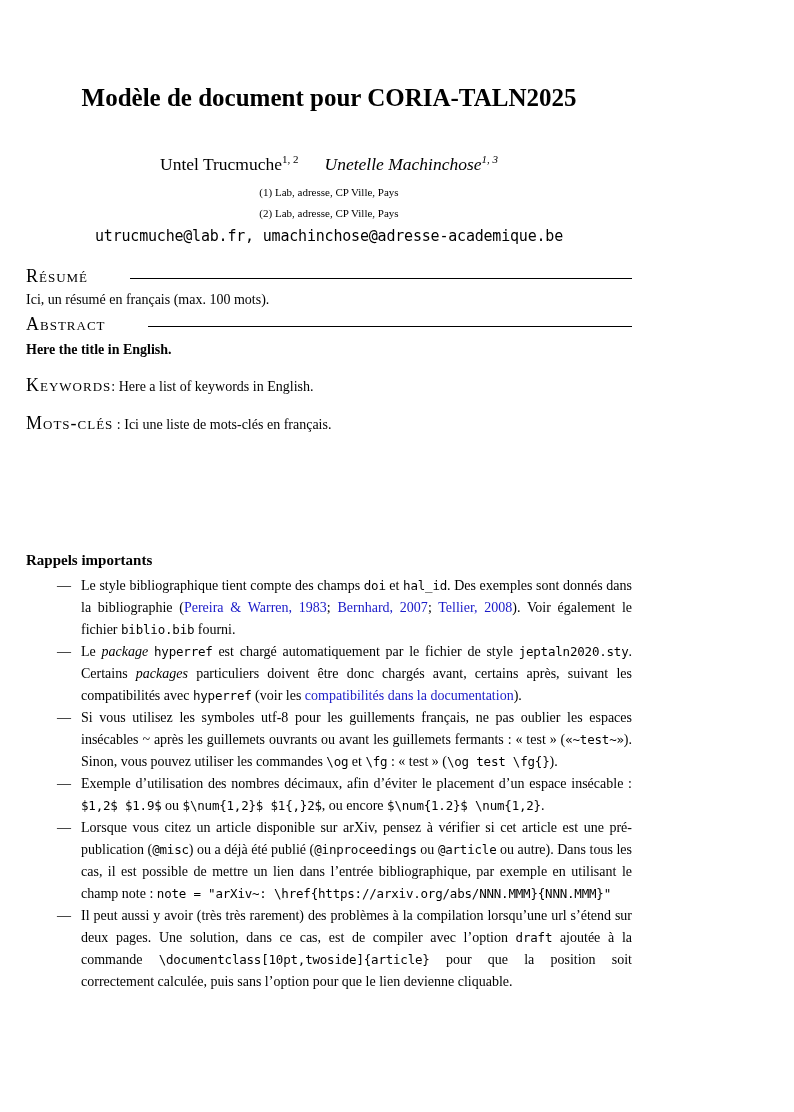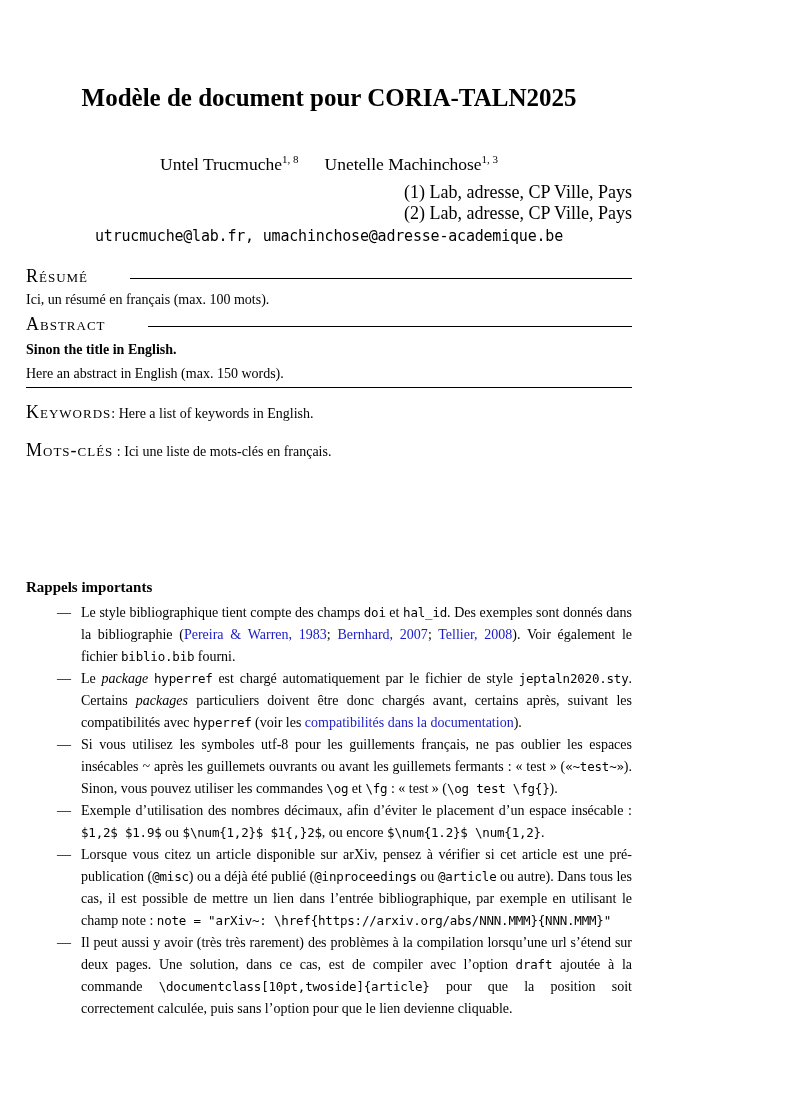--- a/index.html
+++ b/index.html
@@ -16,23 +16,23 @@
     color: #000000;
   }
   .title {
     font-size: 25px;
     font-weight: bold;
     text-align: center;
     margin: 0 0 40px 0;
     line-height: 1.2;
   }
   .authors { text-align: center; font-size: 17.5px; margin: 0 0 7px 0; }
-  .author + .author { margin-left: 26px; }
+  .author + .author { margin-left: 26px; font-style: italic; }
   .author sup { font-size: 11px; }
-  .affils { text-align: right; font-size: 18px; line-height: 21.5px; }
+  .affils { text-align: center; font-size: 11px; line-height: 21.5px; }
   .emails {
     text-align: center;
     font-family: "DejaVu Sans Mono", "Liberation Mono", monospace;
     font-size: 15px;
     letter-spacing: -0.2px;
     margin-top: 2px;
   }
   .sect-head { display: flex; align-items: center; gap: 28px; }
   .sect-head.resume { margin-top: 20px; }
   .sect-head.abstract { margin-top: 2px; }
@@ -83,42 +83,41 @@
   .seg-cite, .seg-link { color: var(--link, #1a1ac8); }
 </style>
 </head>
 <body>
 
 <div class="page">
 
   <h1 class="title">Modèle de document pour CORIA-TALN2025</h1>
 
   <div class="authors">
-    <span class="author"><span>Untel Trucmuche</span><sup>1, 8</sup></span><span class="author"><span>Unetelle Machinchose</span><sup>1, 3</sup></span>
+    <span class="author"><span>Untel Trucmuche</span><sup>1, 2</sup></span><span class="author"><span>Unetelle Machinchose</span><sup>1, 3</sup></span>
   </div>
 
   <div class="affils">
     <div>(1) Lab, adresse, CP Ville, Pays</div>
     <div>(2) Lab, adresse, CP Ville, Pays</div>
   </div>
 
   <div class="emails">utrucmuche@lab.fr, umachinchose@adresse-academique.be</div>
 
   <div class="sect-head resume">
     <span class="sc-label">Résumé</span>
     <span class="head-rule"></span>
   </div>
   <p class="body-text">Ici, un résumé en français (max. 100 mots).</p>
 
   <div class="sect-head abstract">
     <span class="sc-label">Abstract</span>
     <span class="head-rule"></span>
   </div>
-  <p class="abstract-title">Sinon the title in English.</p>
-  <p class="abstract-text">Here an abstract in English (max. 150 words).</p>
+  <p class="abstract-title">Here the title in English.</p>
 
   <p class="kw-line"><span class="sc-label">Keywords</span><span class="kw-text">: Here a list of keywords in English.</span></p>
 
   <p class="kw-line"><span class="sc-label">Mots-clés</span><span class="kw-text">&nbsp;: Ici une liste de mots-clés en français.</span></p>
 
   <h2 class="rappels-head">Rappels importants</h2>
 
   <div class="rappels-list">
     <div class="item"><span class="dash">—</span><span class="item-text"><span>Le style bibliographique tient compte des champs </span><span class="seg-code">doi</span><span> et </span><span class="seg-code">hal_id</span><span>. Des exemples sont donnés dans la bibliographie (</span><span class="seg-cite">Pereira &amp; Warren, 1983</span><span>; </span><span class="seg-cite">Bernhard, 2007</span><span>; </span><span class="seg-cite">Tellier, 2008</span><span>). Voir également le fichier </span><span class="seg-code">biblio.bib</span><span> fourni.</span></span></div>
     <div class="item"><span class="dash">—</span><span class="item-text"><span>Le </span><span class="seg-i">package</span><span> </span><span class="seg-code">hyperref</span><span> est chargé automatiquement par le fichier de style </span><span class="seg-code">jeptaln2020.sty</span><span>. Certains </span><span class="seg-i">packages</span><span> particuliers doivent être donc chargés avant, certains après, suivant les compatibilités avec </span><span class="seg-code">hyperref</span><span> (voir les </span><span class="seg-link">compatibilités dans la documentation</span><span>).</span></span></div>

